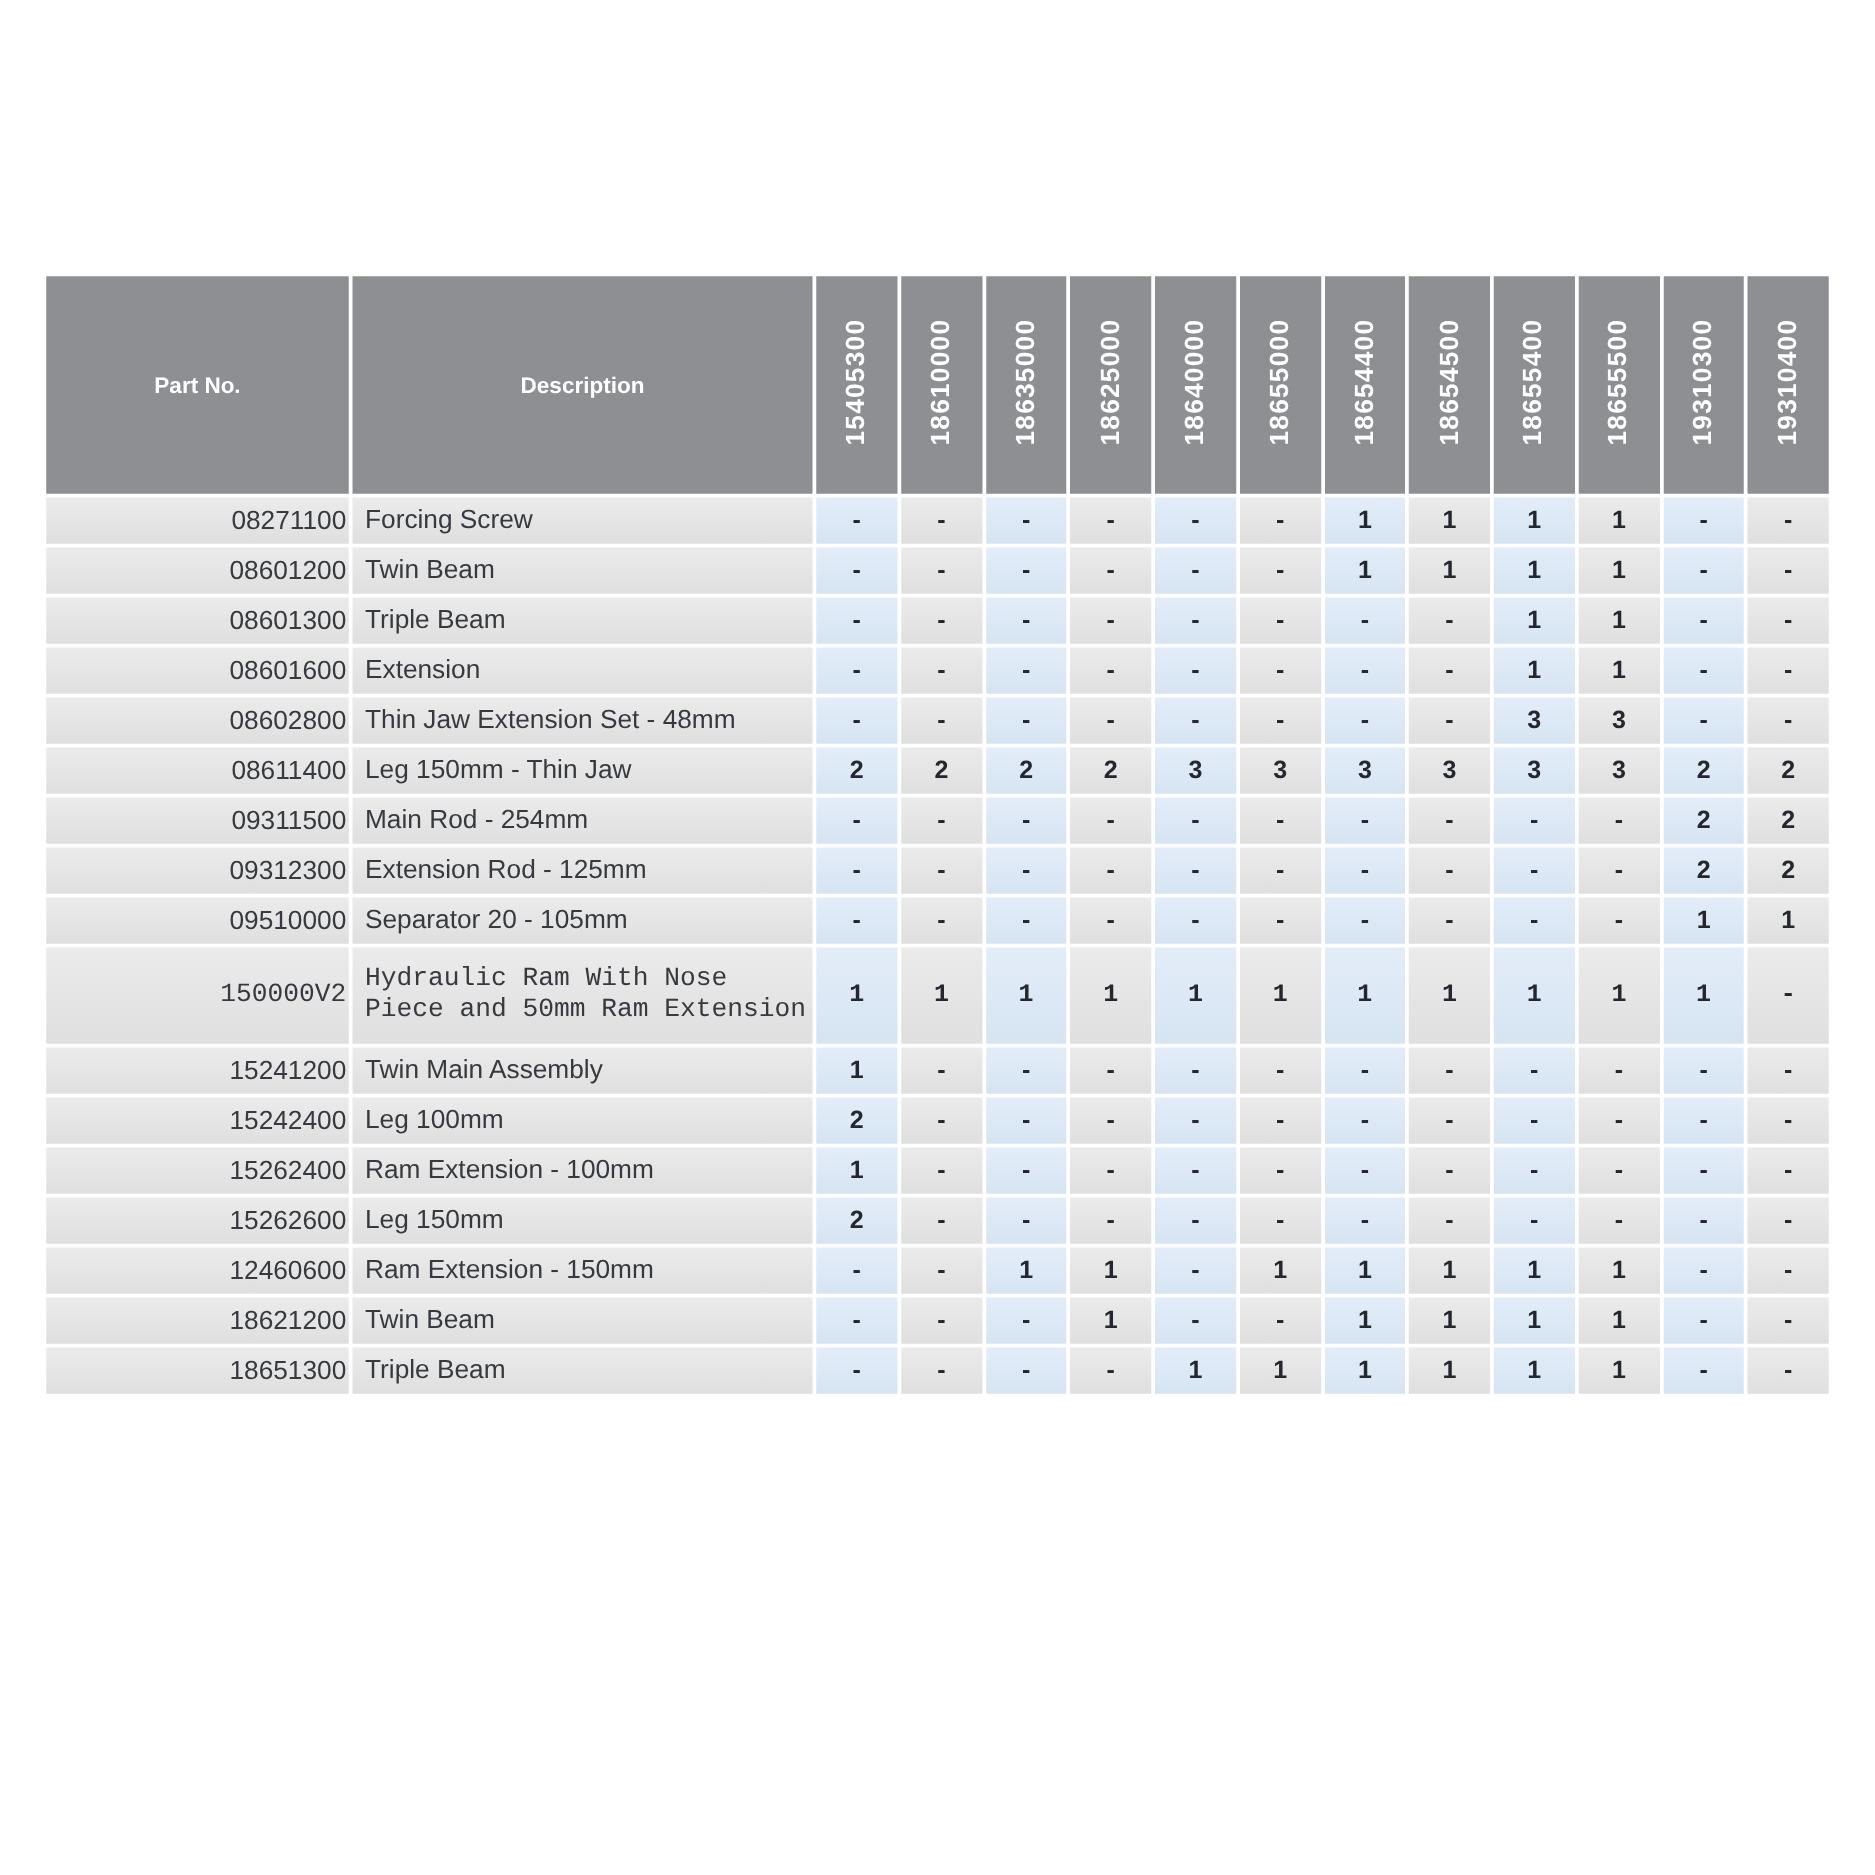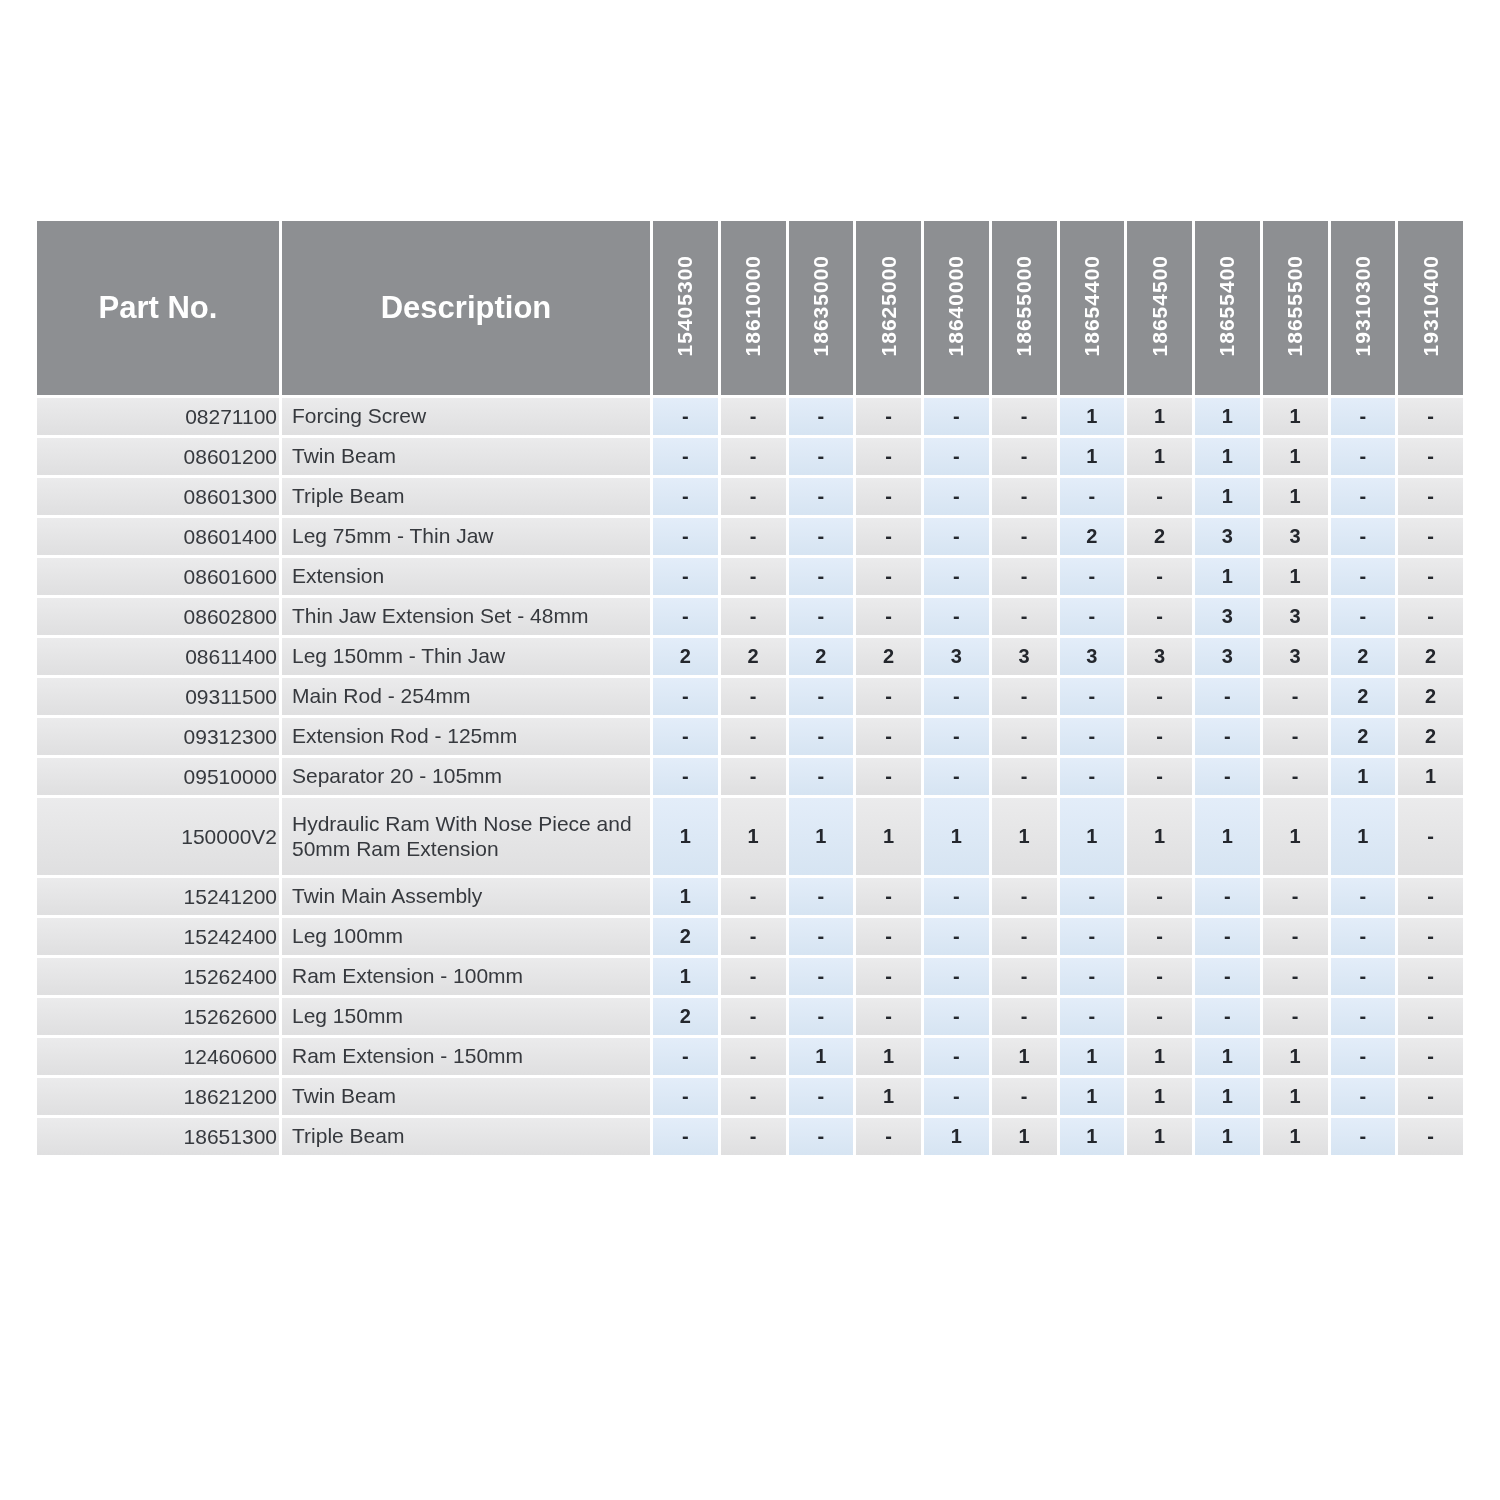--- a/index.html
+++ b/index.html
@@ -25,36 +25,36 @@
     position:absolute;left:34px;top:218px;width:1432px;
     border-collapse:separate;border-spacing:3px;table-layout:fixed;
   }
   col.c-part{width:242px;}
   col.c-desc{width:368px;}
 
   thead tr{height:174px;}
   th{padding:0;font-weight:700;color:var(--header-text);}
   th.hdr{
     background:var(--header-bg);
-    font-size:31px;vertical-align:middle;
+    font-size:18px;vertical-align:middle;
   }
   th.hdr-model{
     background:var(--header-bg);
     text-align:center;vertical-align:middle;
   }
   th.hdr-model span{
     display:inline-block;
     writing-mode:vertical-rl;
     transform:rotate(180deg);
     font-size:21px;font-weight:700;letter-spacing:1px;
     white-space:nowrap;
   }
 
   tbody tr{height:37px;}
-  tbody tr.tall{height:77px;}
+  tbody tr.tall{height:77px;font-family:Liberation Mono, monospace;}
   td{padding:0 2px;vertical-align:middle;font-size:21px;}
   td.part{
     background:linear-gradient(180deg,var(--cell-gray-top),var(--cell-gray-bot));
     text-align:right;color:var(--text-part);
   }
   td.desc{
     background:linear-gradient(180deg,var(--cell-gray-top),var(--cell-gray-bot));
     text-align:left;padding-left:10px;color:var(--text-part);
     line-height:1.15;
   }
@@ -168,36 +168,20 @@
     <td class="qty blue">-</td>
           <td class="qty gray">-</td>
           <td class="qty blue">-</td>
           <td class="qty gray">-</td>
           <td class="qty blue">-</td>
           <td class="qty gray">-</td>
           <td class="qty blue">-</td>
           <td class="qty gray">-</td>
           <td class="qty blue">1</td>
           <td class="qty gray">1</td>
-          <td class="qty blue">-</td>
-          <td class="qty gray">-</td>
-        </tr>
-        <tr>
-      <td class="part">08601400</td>
-      <td class="desc">Leg 75mm - Thin Jaw</td>
-    <td class="qty blue">-</td>
-          <td class="qty gray">-</td>
-          <td class="qty blue">-</td>
-          <td class="qty gray">-</td>
-          <td class="qty blue">-</td>
-          <td class="qty gray">-</td>
-          <td class="qty blue">2</td>
-          <td class="qty gray">2</td>
-          <td class="qty blue">3</td>
-          <td class="qty gray">3</td>
           <td class="qty blue">-</td>
           <td class="qty gray">-</td>
         </tr>
         <tr>
       <td class="part">08601600</td>
       <td class="desc">Extension</td>
     <td class="qty blue">-</td>
           <td class="qty gray">-</td>
           <td class="qty blue">-</td>
           <td class="qty gray">-</td>

